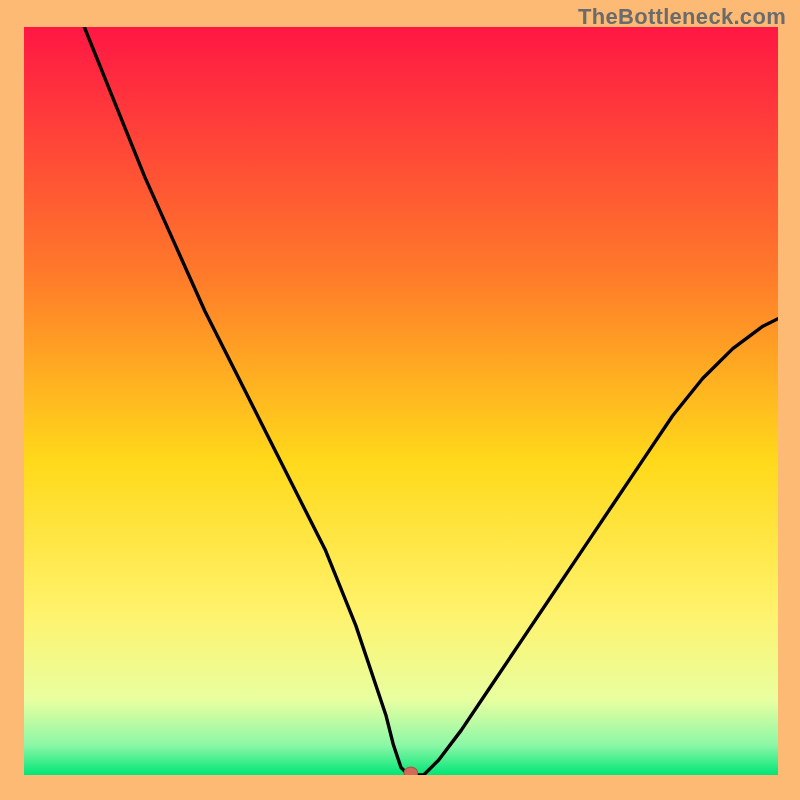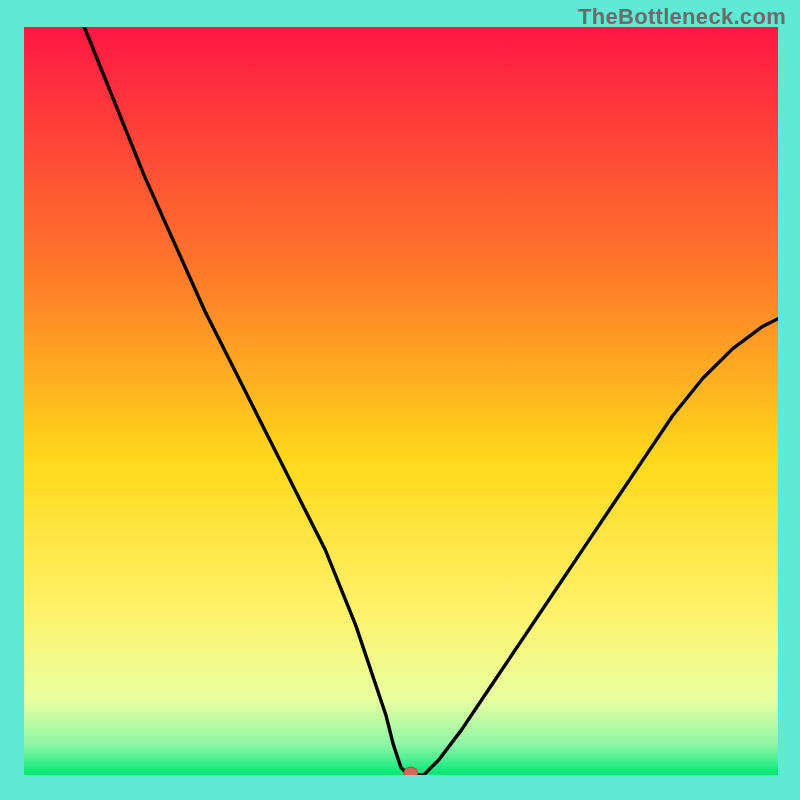--- a/index.html
+++ b/index.html
@@ -1,20 +1,20 @@
 <!DOCTYPE html>
 <html><head>
 <meta charset="utf-8">
 <style>
   * { margin: 0; padding: 0; box-sizing: border-box; }
   html, body { width: 800px; height: 800px; overflow: hidden; background: #000; }
   .frame {
     width: 800px;
     height: 800px;
-    background: #5eead4;
+    background: #fdba74;
     position: relative;
   }
   .watermark {
     position: absolute;
     top: 4px;
     right: 14px;
     font-family: Arial, Helvetica, sans-serif;
     font-size: 22px;
     font-weight: bold;
     color: #6b6b6b;

